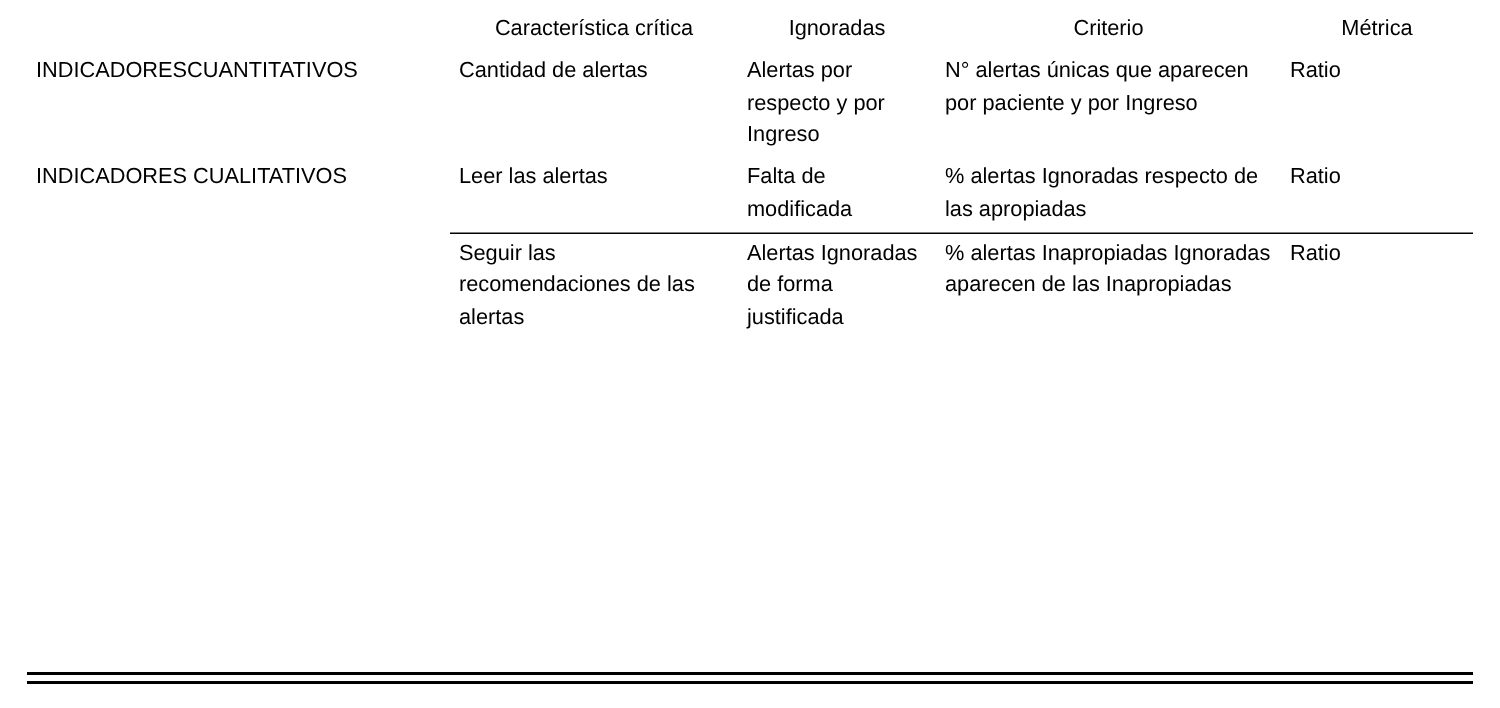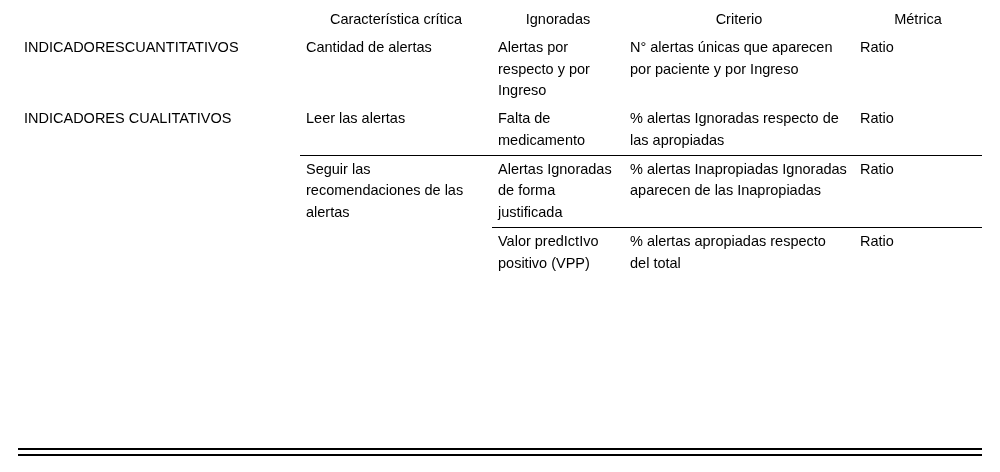--- a/index.html
+++ b/index.html
@@ -118,41 +118,34 @@
         <td>Cantidad de alertas</td>
         <td>Alertas por respecto y por Ingreso</td>
         <td>N° alertas únicas que aparecen por paciente y por Ingreso</td>
         <td class="metric">Ratio</td>
       </tr>
 
 
       <tr class="rule-mid">
         <td class="group-label">INDICADORES CUALITATIVOS</td>
         <td>Leer las alertas</td>
-        <td>Falta de medicamento</td>
+        <td>Falta de modificada</td>
         <td>% alertas Ignoradas respecto de las apropiadas</td>
         <td class="metric">Ratio</td>
       </tr>
 
       <tr class="pr">
         <td class="nr group-label"></td>
         <td class="wr">Seguir las recomendaciones de las alertas</td>
         <td class="wr">Alertas Ignoradas de forma justificada</td>
         <td class="wr">% alertas Inapropiadas Ignoradas aparecen de las Inapropiadas</td>
         <td class="wr metric">Ratio</td>
       </tr>
 
 
-      <tr class="pr">
-        <td class="nr group-label"></td>
-        <td class="nr"></td>
-        <td class="wr">Valor predIctIvo positivo (VPP)</td>
-        <td class="wr">% alertas apropiadas respecto del total</td>
-        <td class="wr metric">Ratio</td>
-      </tr>
 
     </tbody>
   </table>
 
   <div class="bottom-rule-a"></div>
   <div class="bottom-rule-b"></div>
 
 </div>
 
 </body></html>

